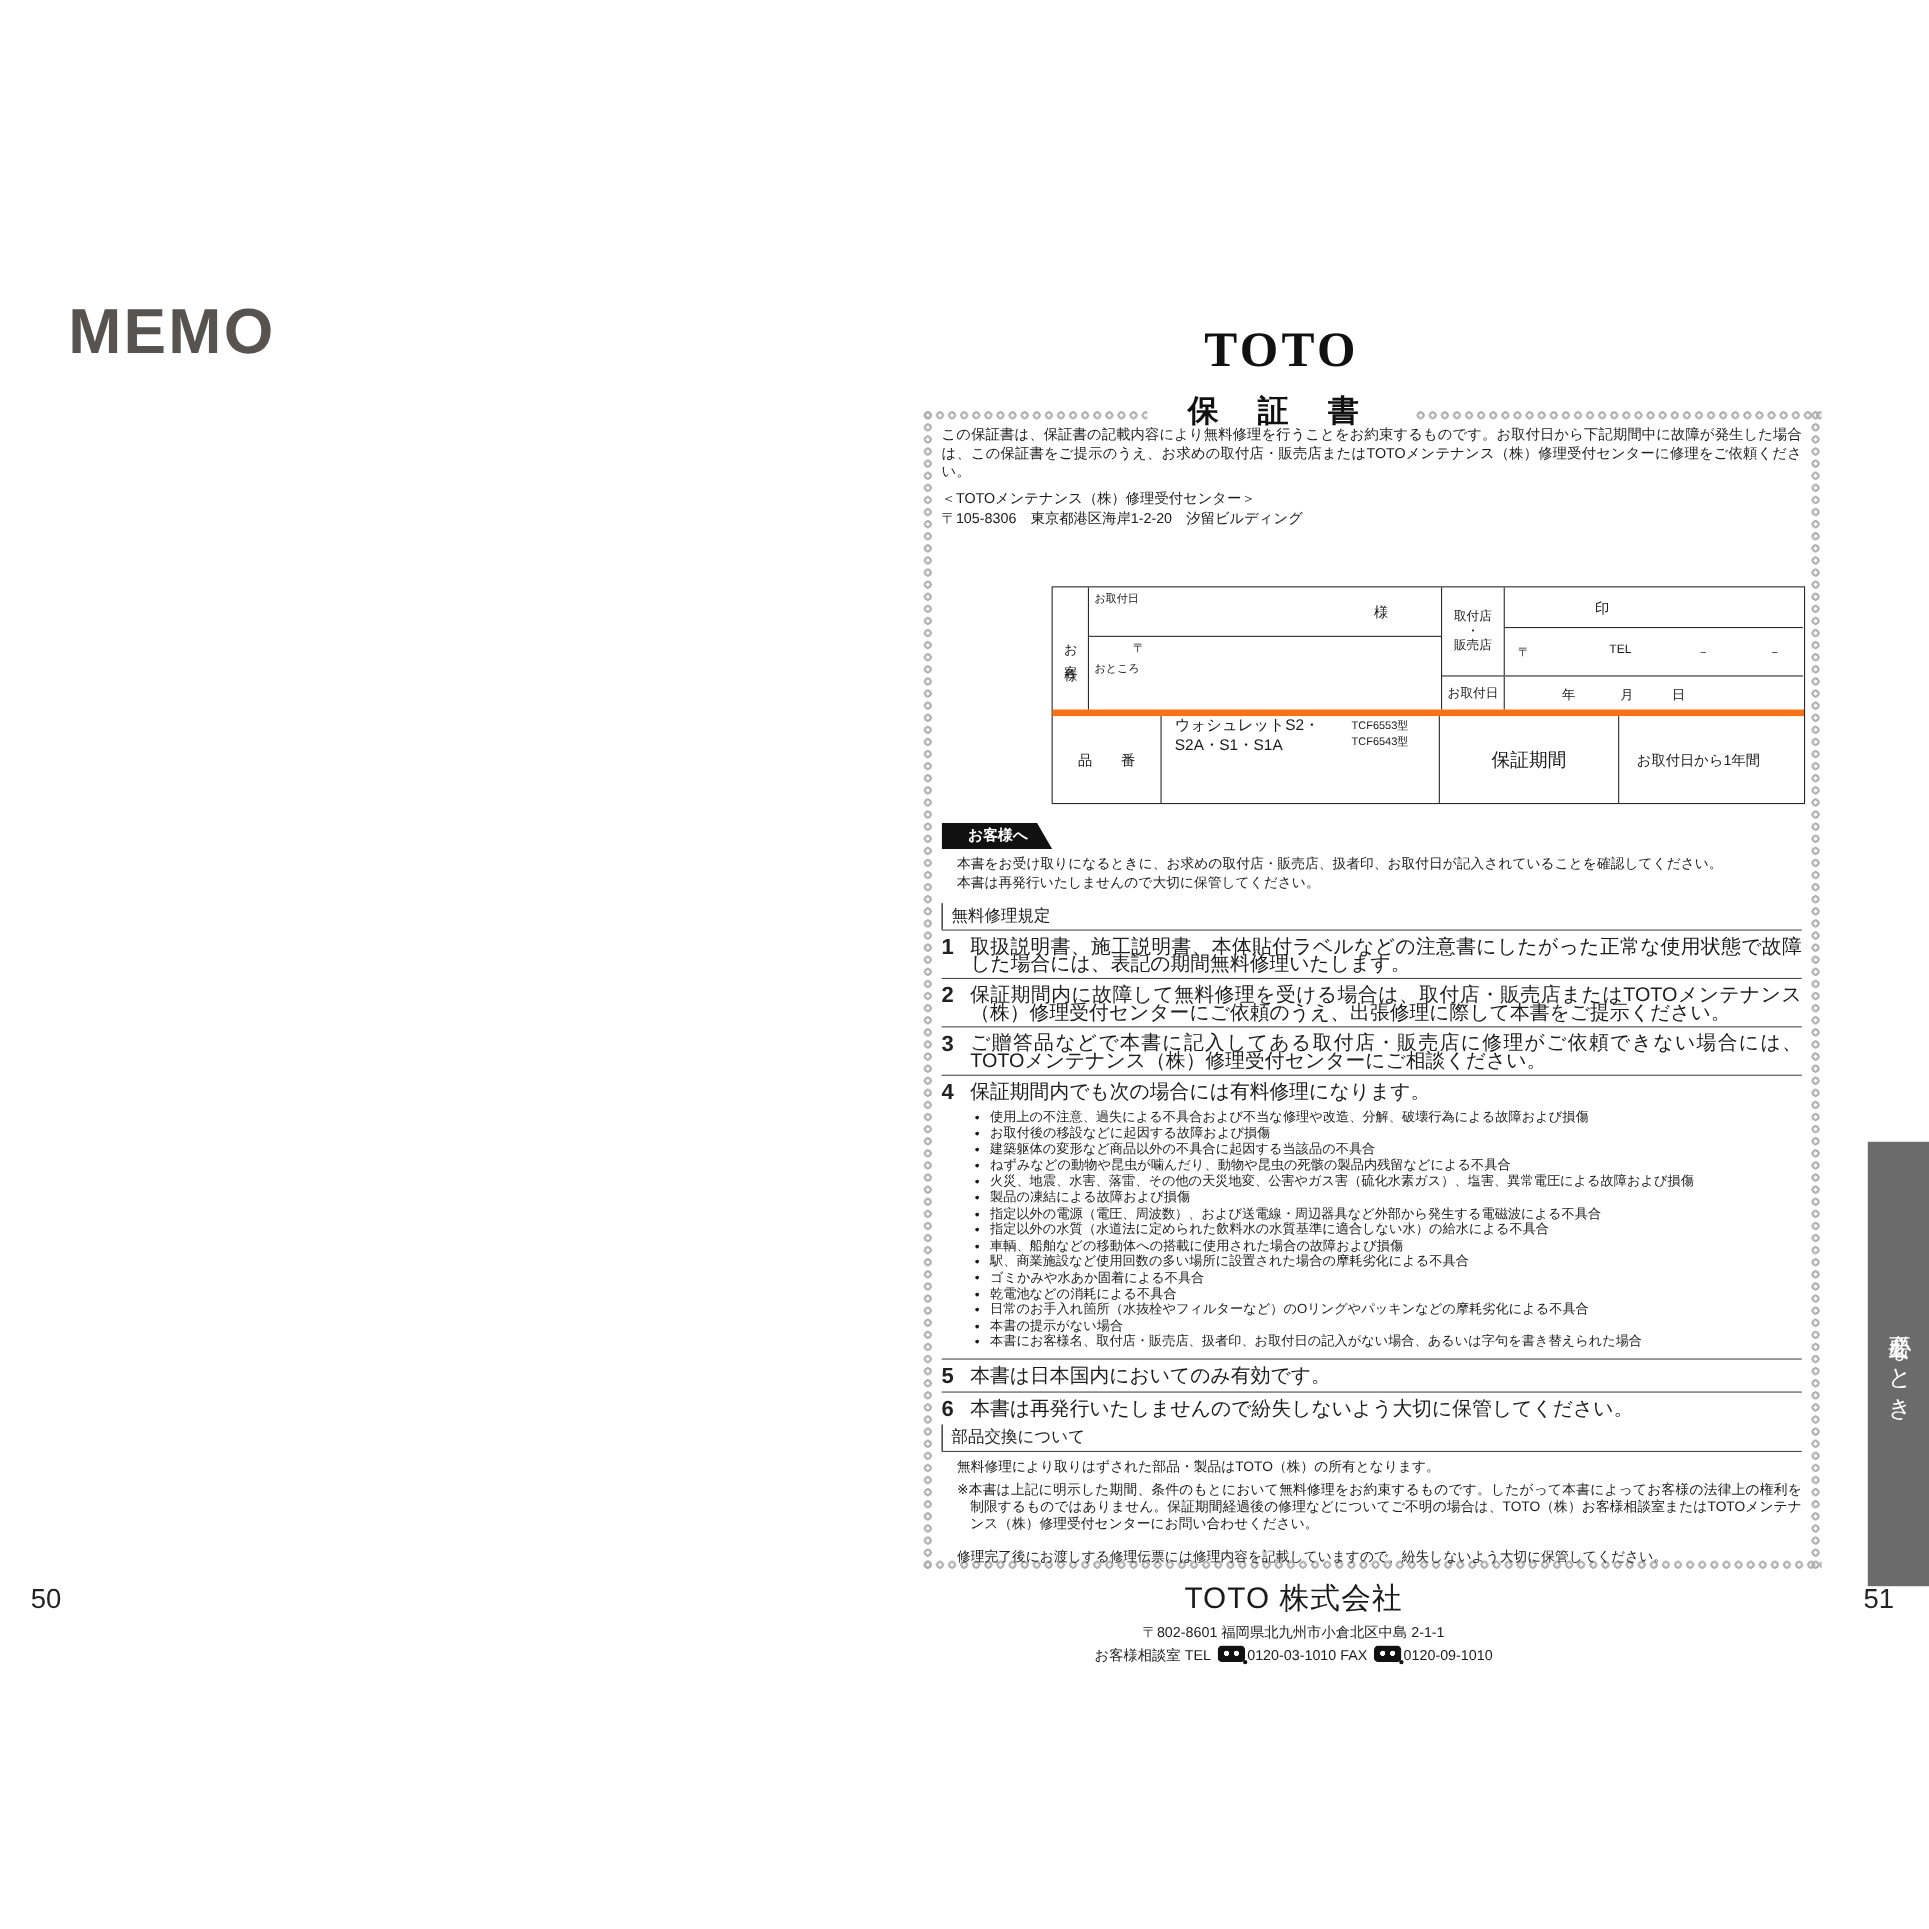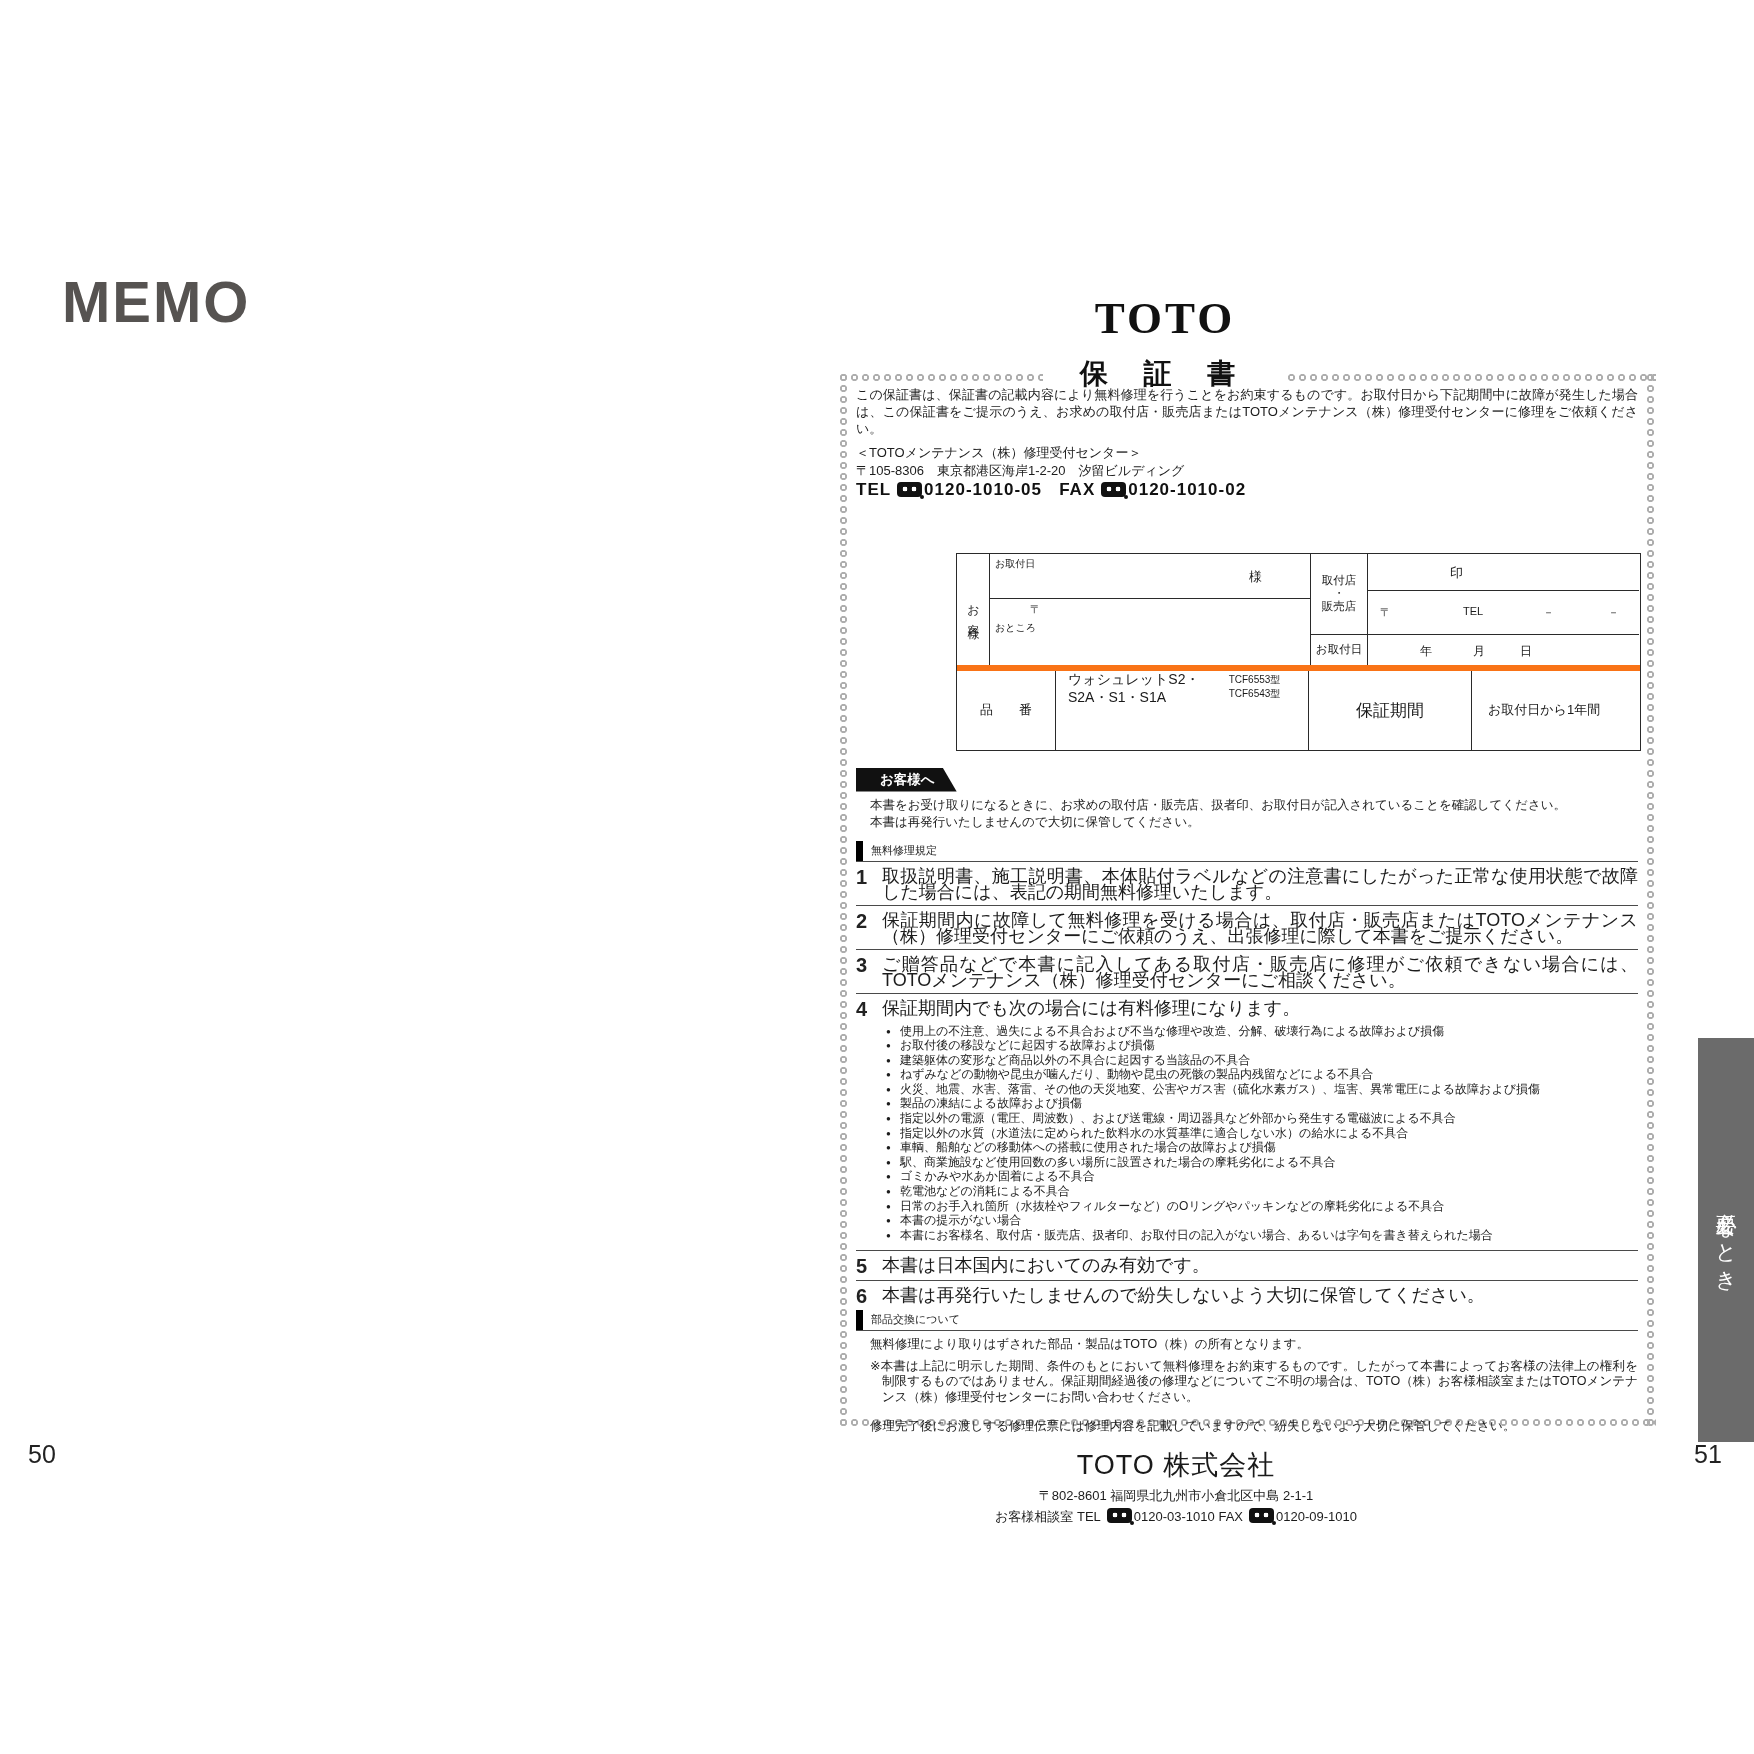--- a/index.html
+++ b/index.html
@@ -91,21 +91,21 @@
   .model-main{font-size:14px;}
   .model-codes{font-size:10px;margin-top:2px;}
   .warr-label{width:163px;display:flex;align-items:center;justify-content:center;font-size:17px;}
   .warr-value{width:164px;display:flex;align-items:center;padding-left:16px;font-size:13px;}
 
   
   .badge{margin-top:17px;display:inline-block;background:#111;color:#fff;font-size:13.5px;font-weight:bold;
          padding:3px 22px 3px 24px;clip-path:polygon(0 0,calc(100% - 14px) 0,100% 100%,0 100%);}
   .notice{font-size:12.5px;line-height:17px;margin:5px 0 0 14px;}
 
-  .subhead{border-left:7px solid #000000;font-size:11px;padding:2px 0 3px 8px;margin-top:10px;}
+  .subhead{border-left:1px solid #000000;font-size:15px;padding:2px 0 3px 8px;margin-top:10px;}
   .rule{border-top:1px solid #4a4a4a;height:0;}
 
   .item{display:flex;margin:6px 0 5px 0;}
   .item .num{width:26px;font-size:20px;font-weight:bold;line-height:18px;flex:none;color:#222;}
   .item p{margin:0;font-size:18px;line-height:16px;text-align:justify;}
   ul.bullets{margin:6px 0 8px 30px;padding:0;list-style:none;}
   ul.bullets li{font-size:12px;line-height:14.6px;position:relative;padding-left:14px;}
   ul.bullets li::before{content:"●";position:absolute;left:0;top:1px;font-size:8px;}
 
   .parts-para{font-size:12.5px;line-height:15.5px;margin:6px 0 0 14px;text-align:justify;}
@@ -139,23 +139,20 @@
 
   <div class="cert-title">保 証 書</div>
 
   <div class="cert-content">
 
     <p class="intro">この保証書は、保証書の記載内容により無料修理を行うことをお約束するものです。お取付日から下記期間中に故障が発生した場合は、この保証書をご提示のうえ、お求めの取付店・販売店またはTOTOメンテナンス（株）修理受付センターに修理をご依頼ください。</p>
 
     <div class="center-block">
       <div>＜TOTOメンテナンス（株）修理受付センター＞</div>
       <div>〒105-8306　東京都港区海岸1-2-20　汐留ビルディング</div>
-      <div class="tel-line">
-        <span>TEL</span><span class="ff"></span><span>0120-1010-05</span>&nbsp;&nbsp;&nbsp;<span>FAX</span><span class="ff"></span><span>0120-1010-02</span>
-      </div>
     </div>
 
     <div class="form" style="margin-left:100px;">
       <div class="row">
         <div class="cell cust-col b-r">
           <span>お客様</span>
         </div>
         <div class="cell name-col b-r">
           <div class="name-row b-b">
             <span class="small">お取付日</span>

